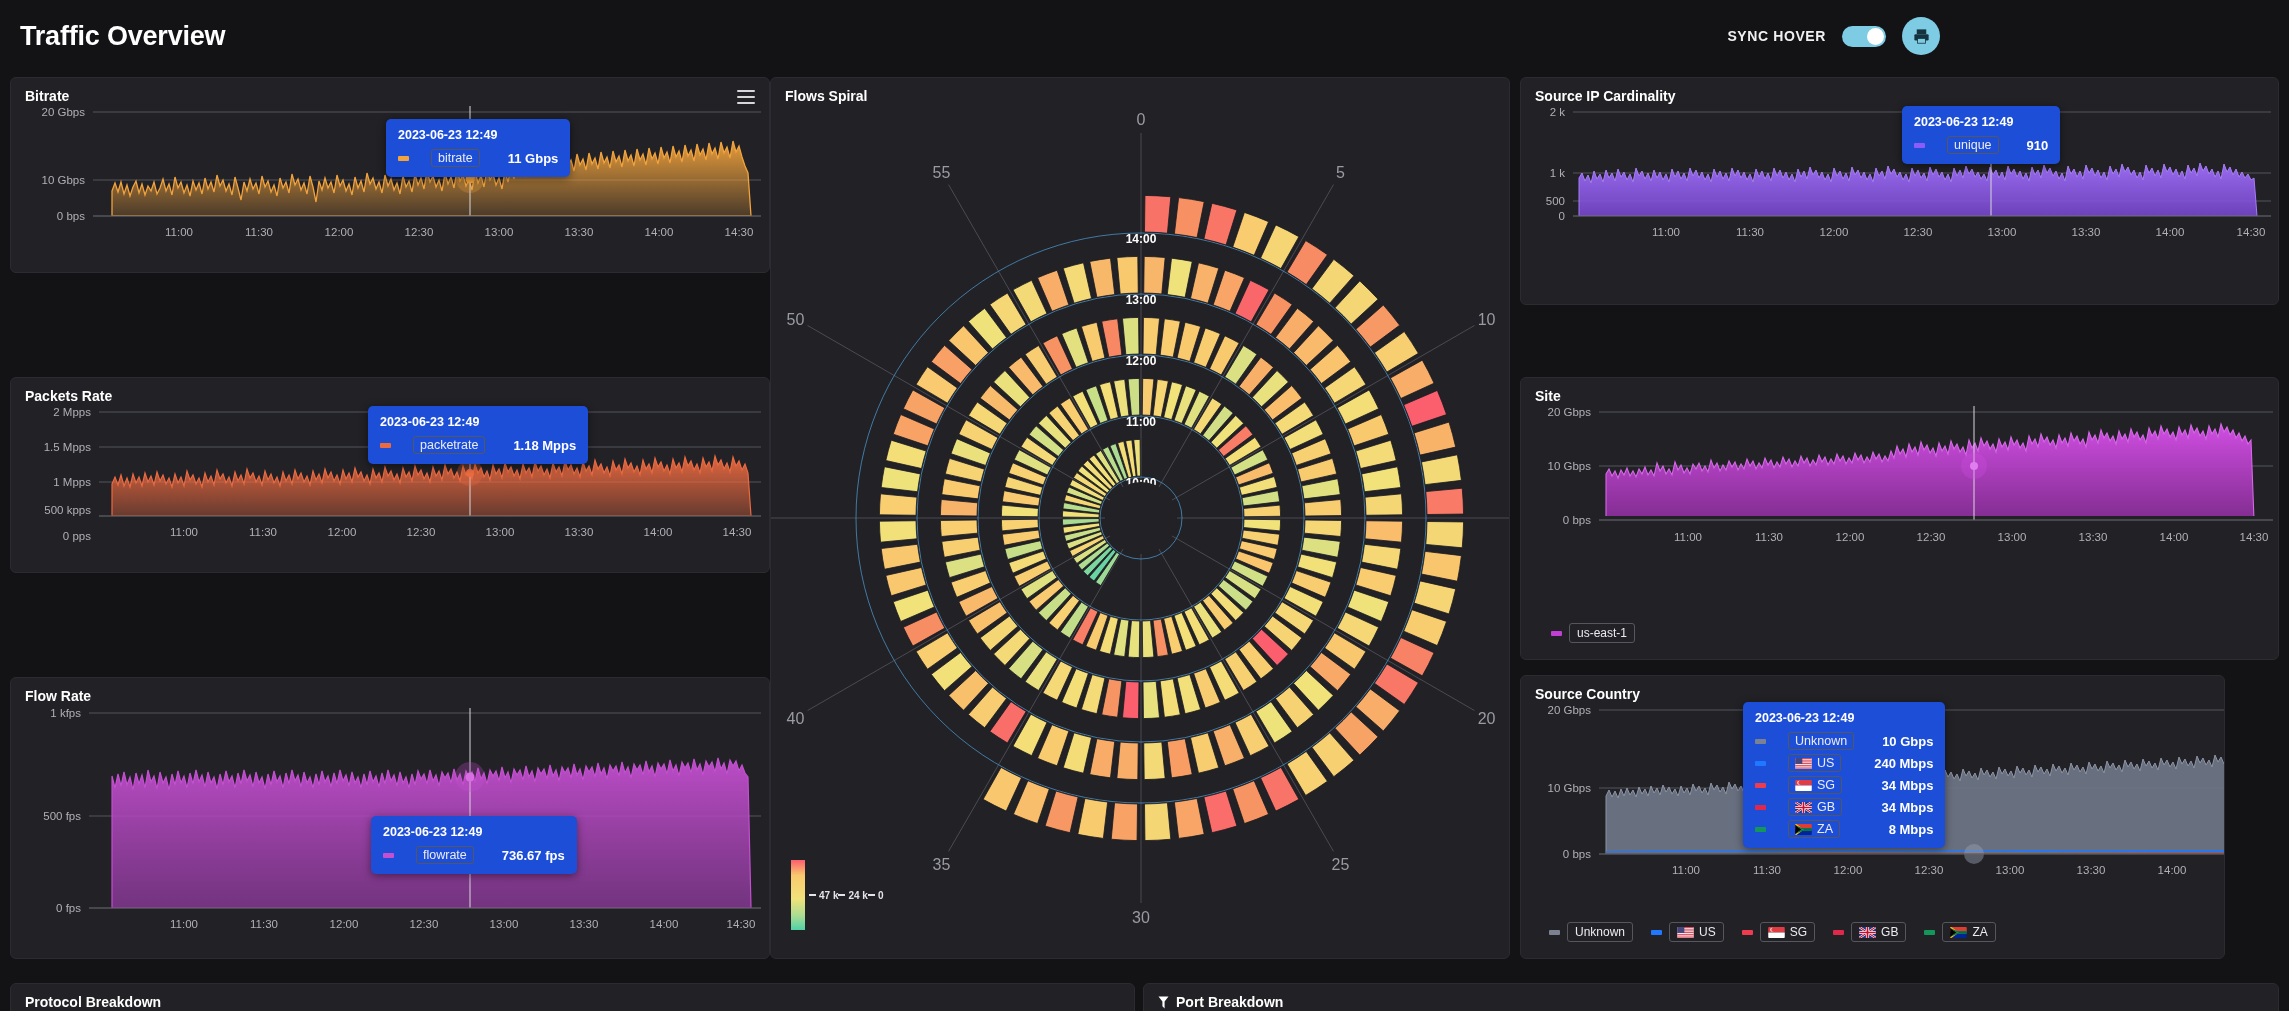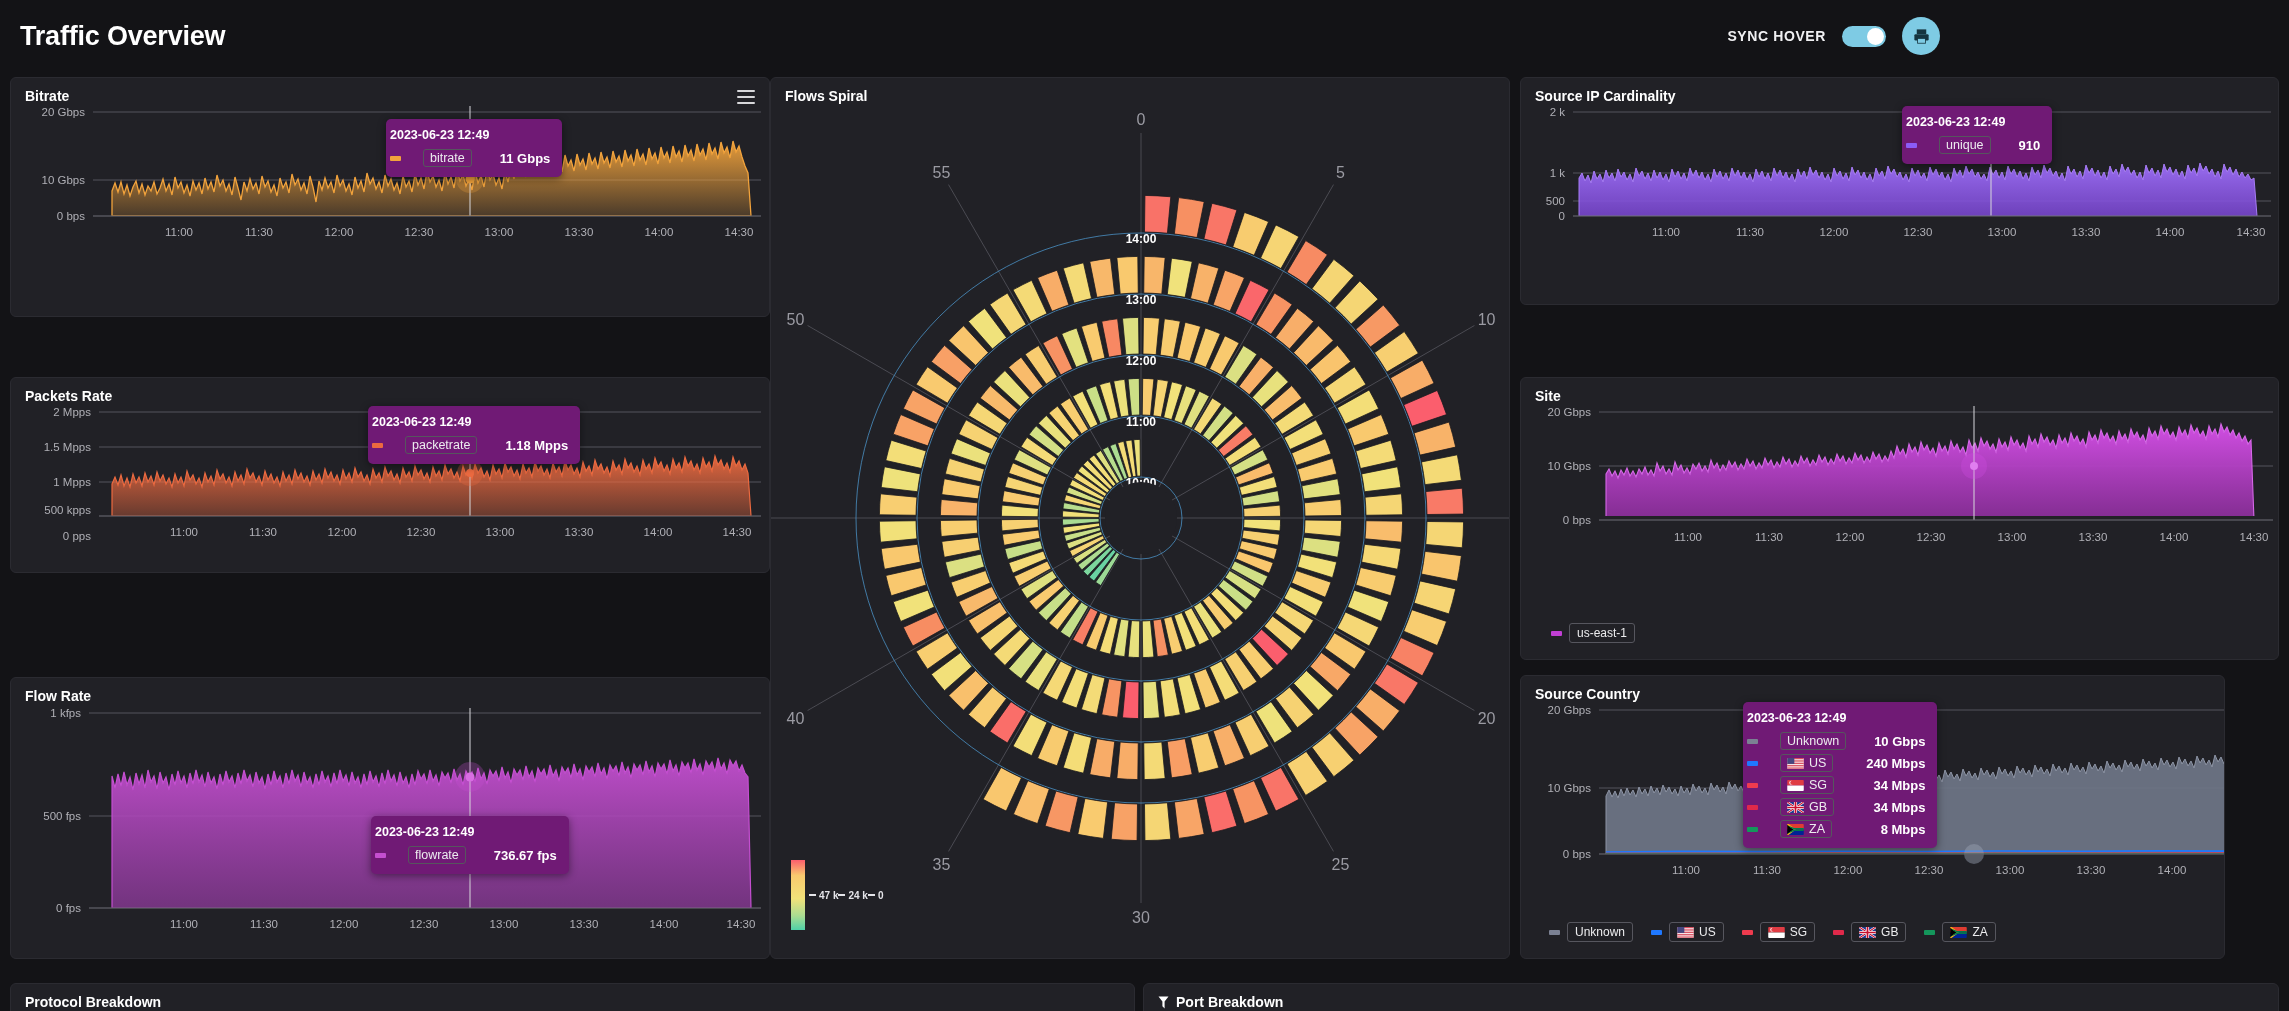--- a/index.html
+++ b/index.html
@@ -52,22 +52,22 @@
   
   .chart { position: absolute; inset: 0; }
   .chart svg { display: block; }
   .ylabel { font-size: 11.5px; fill: #b0b0b6; }
   .xlabel { font-size: 11.5px; fill: #b0b0b6; }
   .gridline { stroke: #55555d; stroke-width: 1; }
   .cursorline { stroke: #d8d8dc; stroke-width: 1; }
 
   
   .tooltip {
-    position: absolute; background: #701a75; border-radius: 5px;
-    padding: 9px 12px 10px 4px; z-index: 20;
+    position: absolute; background: #1d4ed8; border-radius: 5px;
+    padding: 9px 12px 10px 12px; z-index: 20;
     box-shadow: 0 2px 8px rgba(0,0,0,0.45);
   }
   .tt-time { font-size: 12.5px; font-weight: bold; color: #fff; white-space: nowrap; margin-bottom: 7px; }
   .tt-row { display: flex; align-items: center; gap: 22px; margin-top: 4px; white-space: nowrap; }
   .tt-swatch { width: 11px; height: 5px; border-radius: 1px; flex: none; }
   .tt-key {
     font-size: 12.5px; color: #ececee; border: 1px solid #56565e;
     border-radius: 3px; padding: 1px 6px; display: flex; align-items: center; gap: 5px;
   }
   .tt-val { font-size: 13px; font-weight: bold; color: #fff; margin-left: auto; padding-left: 6px; }
@@ -114,21 +114,21 @@
         <svg width="19" height="19" viewBox="0 0 24 24">
           <rect x="6" y="3" width="12" height="6" fill="#15343f"></rect>
           <rect x="3" y="9" width="18" height="8" rx="1.5" fill="#15343f"></rect>
           <rect x="6.5" y="14" width="11" height="7" fill="#15343f"></rect>
           <rect x="7.5" y="15" width="9" height="5" fill="#7ecbe4"></rect>
         </svg>
       </div>
     </div>
   </div>
 
-  <div class="panel" style="left:10px; top:77px; width:760px; height:240px;">
+  <div class="panel" style="left:10px; top:77px; width:760px; height:196px;">
     <div class="panel-title">Bitrate</div>
     <div class="hamburger">
         <span></span>
         <span></span>
         <span></span>
       </div>
     <div class="chart">
       <svg width="760" height="196" viewBox="0 0 760 196">
         <defs>
           <linearGradient id="gBit" x1="0" y1="0" x2="0" y2="1">

